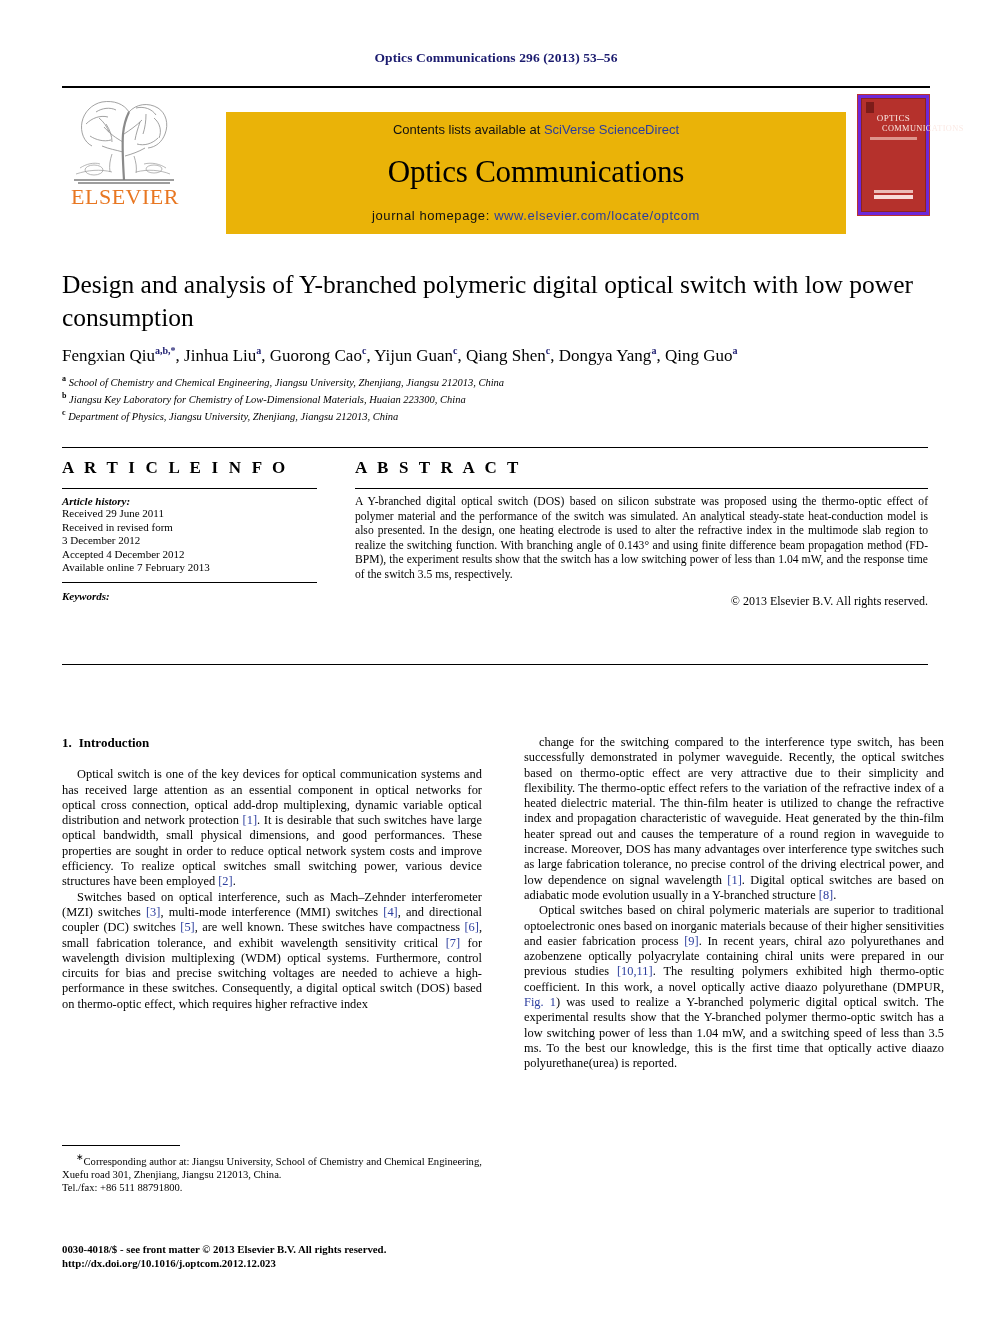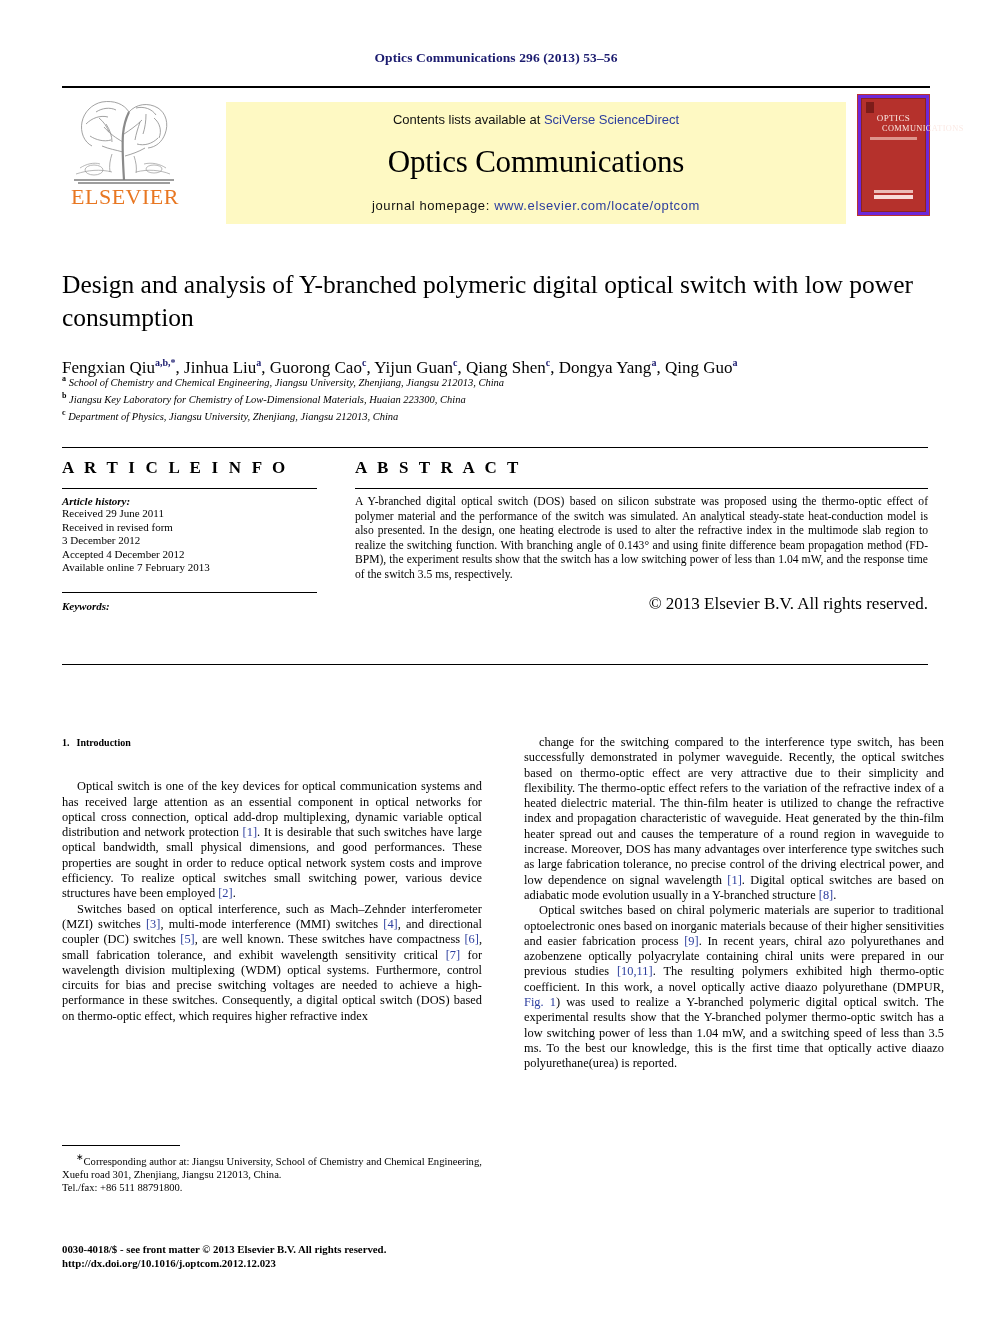--- a/index.html
+++ b/index.html
@@ -68,24 +68,24 @@
     width: 126px;
     text-align: center;
     font-family: "Liberation Serif", serif;
     font-size: 22px;
     letter-spacing: 0.5px;
     color: #e87722;
     line-height: 1;
   }
   .banner {
     position: absolute;
-    left: 164px; top: 10px;
+    left: 164px; top: 20px;
     width: 620px;
     height: 122px;
-    background: #fef9c3;
+    background: #eab308;
   }
   .banner-top {
     position: absolute;
     left: 0; top: 10px;
     width: 620px;
     text-align: center;
     font-family: "Liberation Sans", sans-serif;
     font-size: 13px;
     color: #111;
   }
@@ -175,21 +175,20 @@
     line-height: 33px;
     color: #000;
   }
   .authors {
     position: absolute;
     left: 62px; top: 340px;
     width: 880px;
     font-family: "Liberation Serif", serif;
     font-size: 17px;
     line-height: 22px;
-    margin-top: 12px;
   }
   .authors sup { font-size: 10px; color: #1b1b6f; font-weight: bold; }
   .affils {
     position: absolute;
     left: 62px; top: 372px;
     width: 700px;
     font-style: italic;
     font-size: 10.5px;
     line-height: 13.6px;
   }
@@ -229,49 +228,49 @@
     font-style: italic;
     font-weight: bold;
     font-size: 11px;
   }
   .hist-lines, .kw-lines {
     font-size: 11px;
     line-height: 13.6px;
   }
   .kw-wrap {
     border-top: 1px solid #000;
-    margin-top: 17px;
+    margin-top: 7px;
     padding-top: 7px;
   }
   .abs-text {
     font-size: 11.6px;
     line-height: 14.6px;
     text-align: justify;
   }
   .abs-copy {
-    font-size: 17px;
+    font-size: 12px;
     text-align: right;
     margin-top: 11px;
   }
 
   
   .body-col {
     position: absolute;
     top: 735px;
     width: 420px;
     font-size: 12.4px;
     line-height: 15.3px;
     text-align: justify;
   }
   .col-left  { left: 62px; }
   .col-right { left: 524px; }
   .h1 {
     font-weight: bold;
-    font-size: 10px;
-    margin-bottom: 29px;
+    font-size: 13px;
+    margin-bottom: 17px;
   }
   .h1 span.num { margin-right: 7px; }
   p.para { margin: 0; text-indent: 15px; }
   p.para + p.para { margin-top: 0; }
   .cite { color: #2b3d9e; }
 
   
   .footnote {
     position: absolute;
     left: 62px; top: 1145px;

